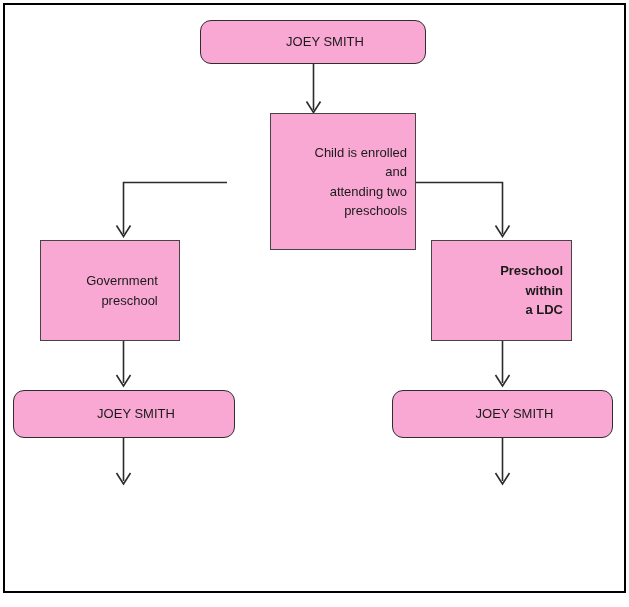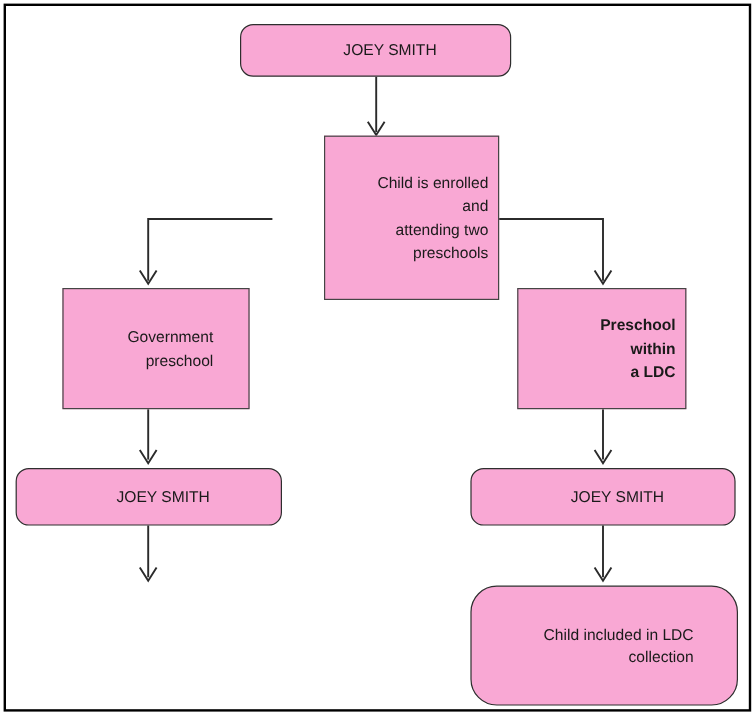--- a/index.html
+++ b/index.html
@@ -38,21 +38,21 @@
     padding-left: 24px;
   }
   .node .lbl { white-space: pre-line; padding: 0 8px; }
   .rect    { border: 1.5px solid var(--rect-border, #454545); }
   .rounded { border: 1.5px solid var(--round-border, #2e2e2e); border-radius: 11px; }
   .rounded-big { border: 1.5px solid var(--round-border, #2e2e2e); border-radius: 22px; }
 
   
   .n-root        { left: 200px; top: 20px;  width: 226px; height: 44px; }
   .n-decision    { left: 226px; top: 113px; width: 146px; height: 137px; margin-left: 44px; }
-  .n-gov-branch  { left: 52px;  top: 240px; width: 156px; height: 101px; }
+  .n-gov-branch  { left: 40px;  top: 240px; width: 140px; height: 101px; }
   .n-ldc-branch  { left: 431px; top: 240px; width: 141px; height: 101px; font-weight: bold; }
   .n-gov-child   { left: 13px;  top: 390px; width: 222px; height: 48px; }
   .n-ldc-child   { left: 392px; top: 390px; width: 221px; height: 48px; }
   .n-gov-outcome { left: 15px;  top: 488px; width: 218px; height: 100px; }
   .n-ldc-outcome { left: 392px; top: 488px; width: 223px; height: 100px; }
 </style>
 </head>
 <body>
 
 <div class="canvas">
@@ -119,18 +119,14 @@
 
   <div class="node rounded n-gov-child">
     <span class="lbl">JOEY SMITH</span>
   </div>
 
   <div class="node rounded n-ldc-child">
     <span class="lbl">JOEY SMITH</span>
   </div>
 
 
-  <div class="node rounded-big n-ldc-outcome">
-    <span class="lbl">Child included in LDC
-collection</span>
-  </div>
 
 </div>
 
 </body></html>

